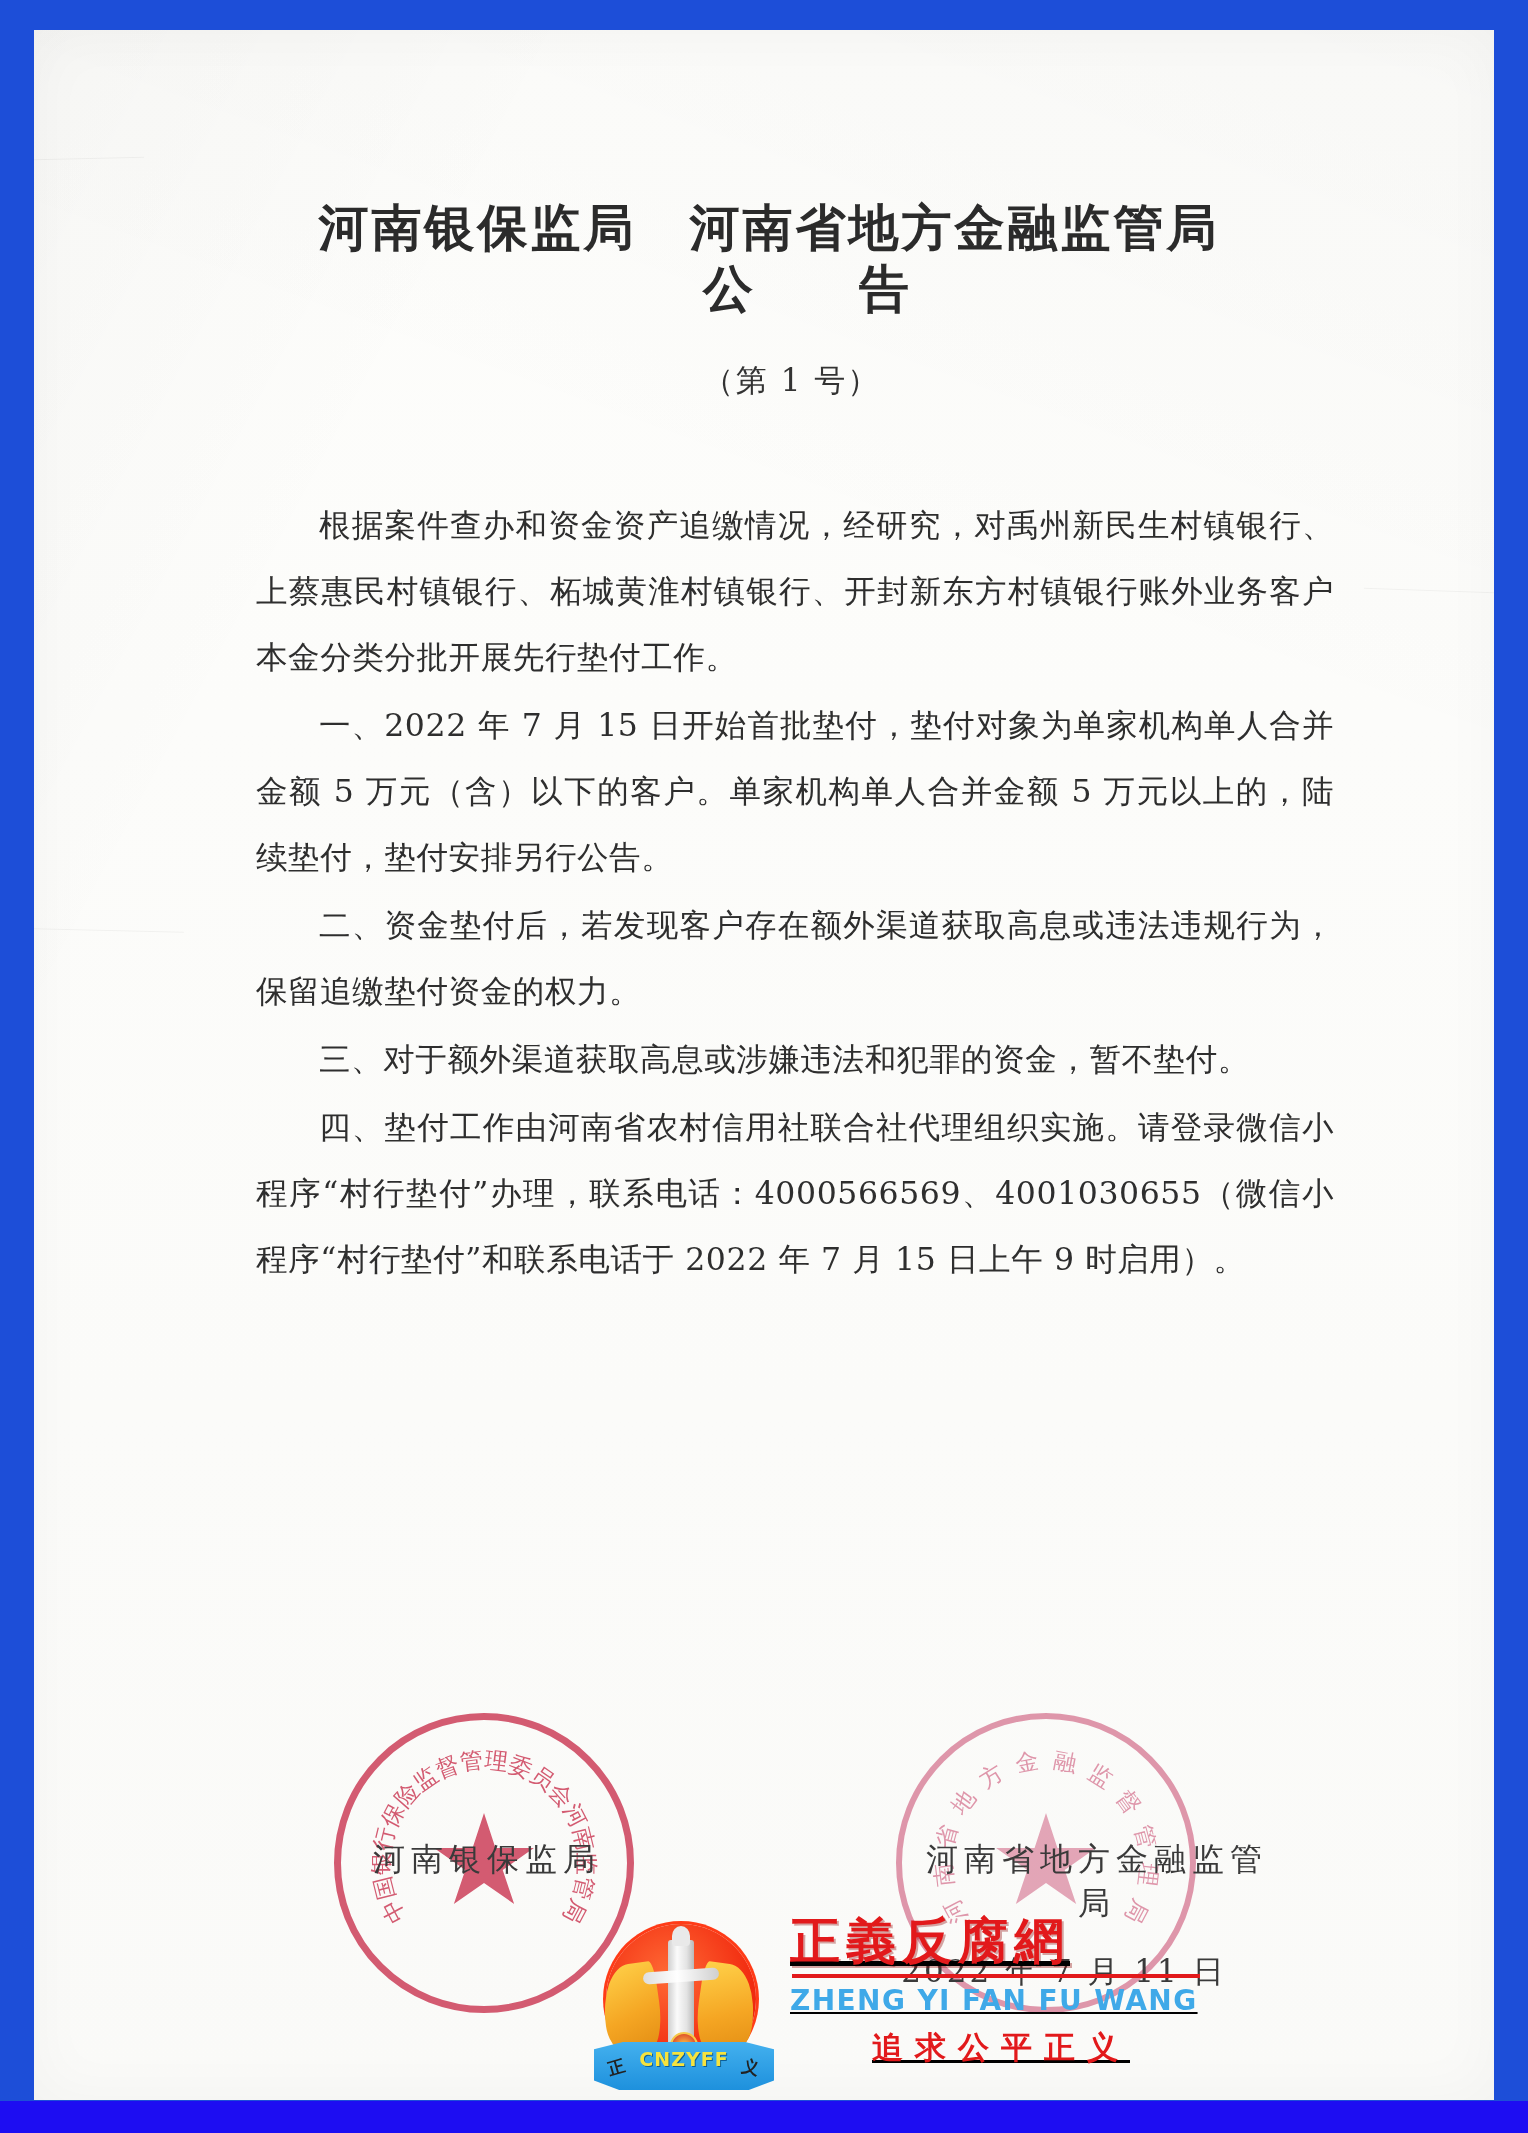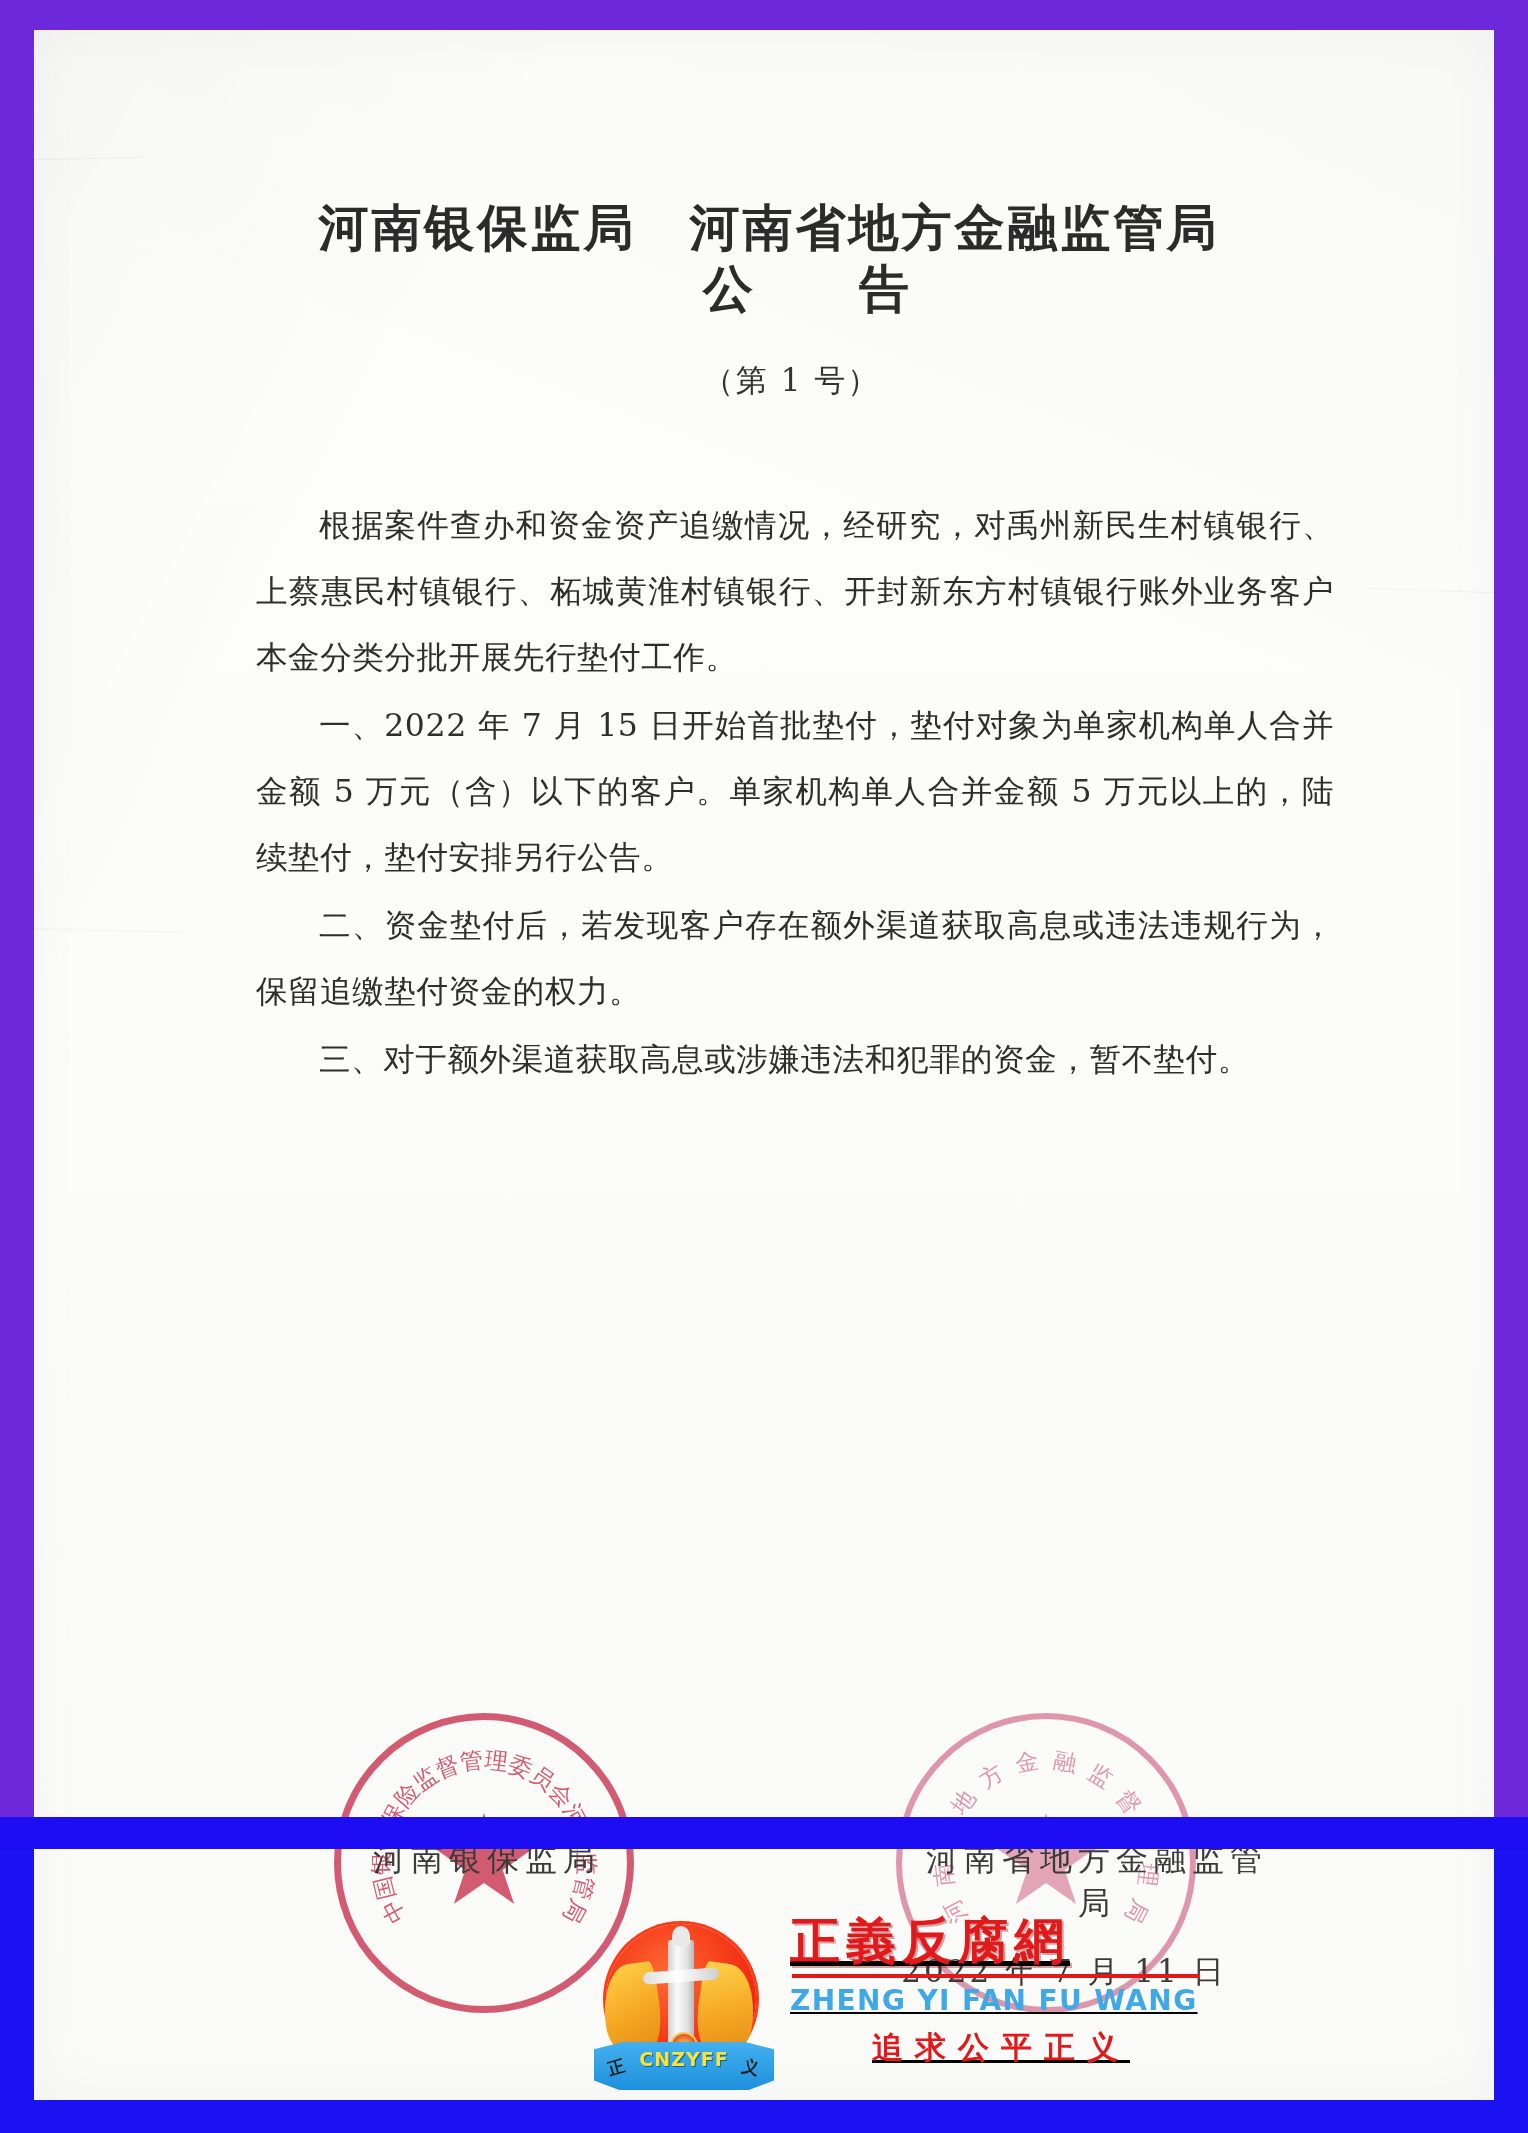--- a/index.html
+++ b/index.html
@@ -6,22 +6,22 @@
   body{
     width:1528px;height:2133px;
     background:#1a12f0;
     font-family:"DejaVu Sans","Liberation Sans",sans-serif;
     overflow:hidden;
     position:relative;
   }
   
   #page-frame{
     position:absolute;
-    left:0;top:0;width:1528px;height:1849px;
-    background:#6d28d9;
+    left:0;top:0;width:1528px;height:2133px;
+    background:#1d4ed8;
     box-sizing:border-box;
   }
   #paper{
     position:absolute;
     left:34px;top:30px;
     width:1460px;height:2070px;
     background:#fdfdfb;
     background-image:
       linear-gradient(118deg, rgba(0,0,0,0.022) 0%, rgba(0,0,0,0) 22%),
       linear-gradient(200deg, rgba(0,0,0,0.018) 0%, rgba(0,0,0,0) 30%),
@@ -251,20 +251,21 @@
         <div class="title-line l2">公　　告</div>
       </div>
 
       <div class="doc-number">（第 1 号）</div>
 
       <div class="body-text">
         <p class="para">根据案件查办和资金资产追缴情况，经研究，对禹州新民生村镇银行、上蔡惠民村镇银行、柘城黄淮村镇银行、开封新东方村镇银行账外业务客户本金分类分批开展先行垫付工作。</p>
         <p class="para">一、2022 年 7 月 15 日开始首批垫付，垫付对象为单家机构单人合并金额 5 万元（含）以下的客户。单家机构单人合并金额 5 万元以上的，陆续垫付，垫付安排另行公告。</p>
         <p class="para">二、资金垫付后，若发现客户存在额外渠道获取高息或违法违规行为，保留追缴垫付资金的权力。</p>
         <p class="para">三、对于额外渠道获取高息或涉嫌违法和犯罪的资金，暂不垫付。</p>
+        <p class="para">四、垫付工作由河南省农村信用社联合社代理组织实施。请登录微信小程序“村行垫付”办理，联系电话：4000566569、4001030655（微信小程序“村行垫付”和联系电话于 2022 年 7 月 15 日上午 9 时启用）。</p>
       </div>
 
       <div class="seal seal-left">
         <div class="seal-arc-text">
             <span style="transform: rotate(-118deg) translate(-50%, -118px) rotate(0deg);">中</span>
             <span style="transform: rotate(-104.118deg) translate(-50%, -118px) rotate(0deg);">国</span>
             <span style="transform: rotate(-90.2353deg) translate(-50%, -118px) rotate(0deg);">银</span>
             <span style="transform: rotate(-76.3529deg) translate(-50%, -118px) rotate(0deg);">行</span>
             <span style="transform: rotate(-62.4706deg) translate(-50%, -118px) rotate(0deg);">保</span>
             <span style="transform: rotate(-48.5882deg) translate(-50%, -118px) rotate(0deg);">险</span>

